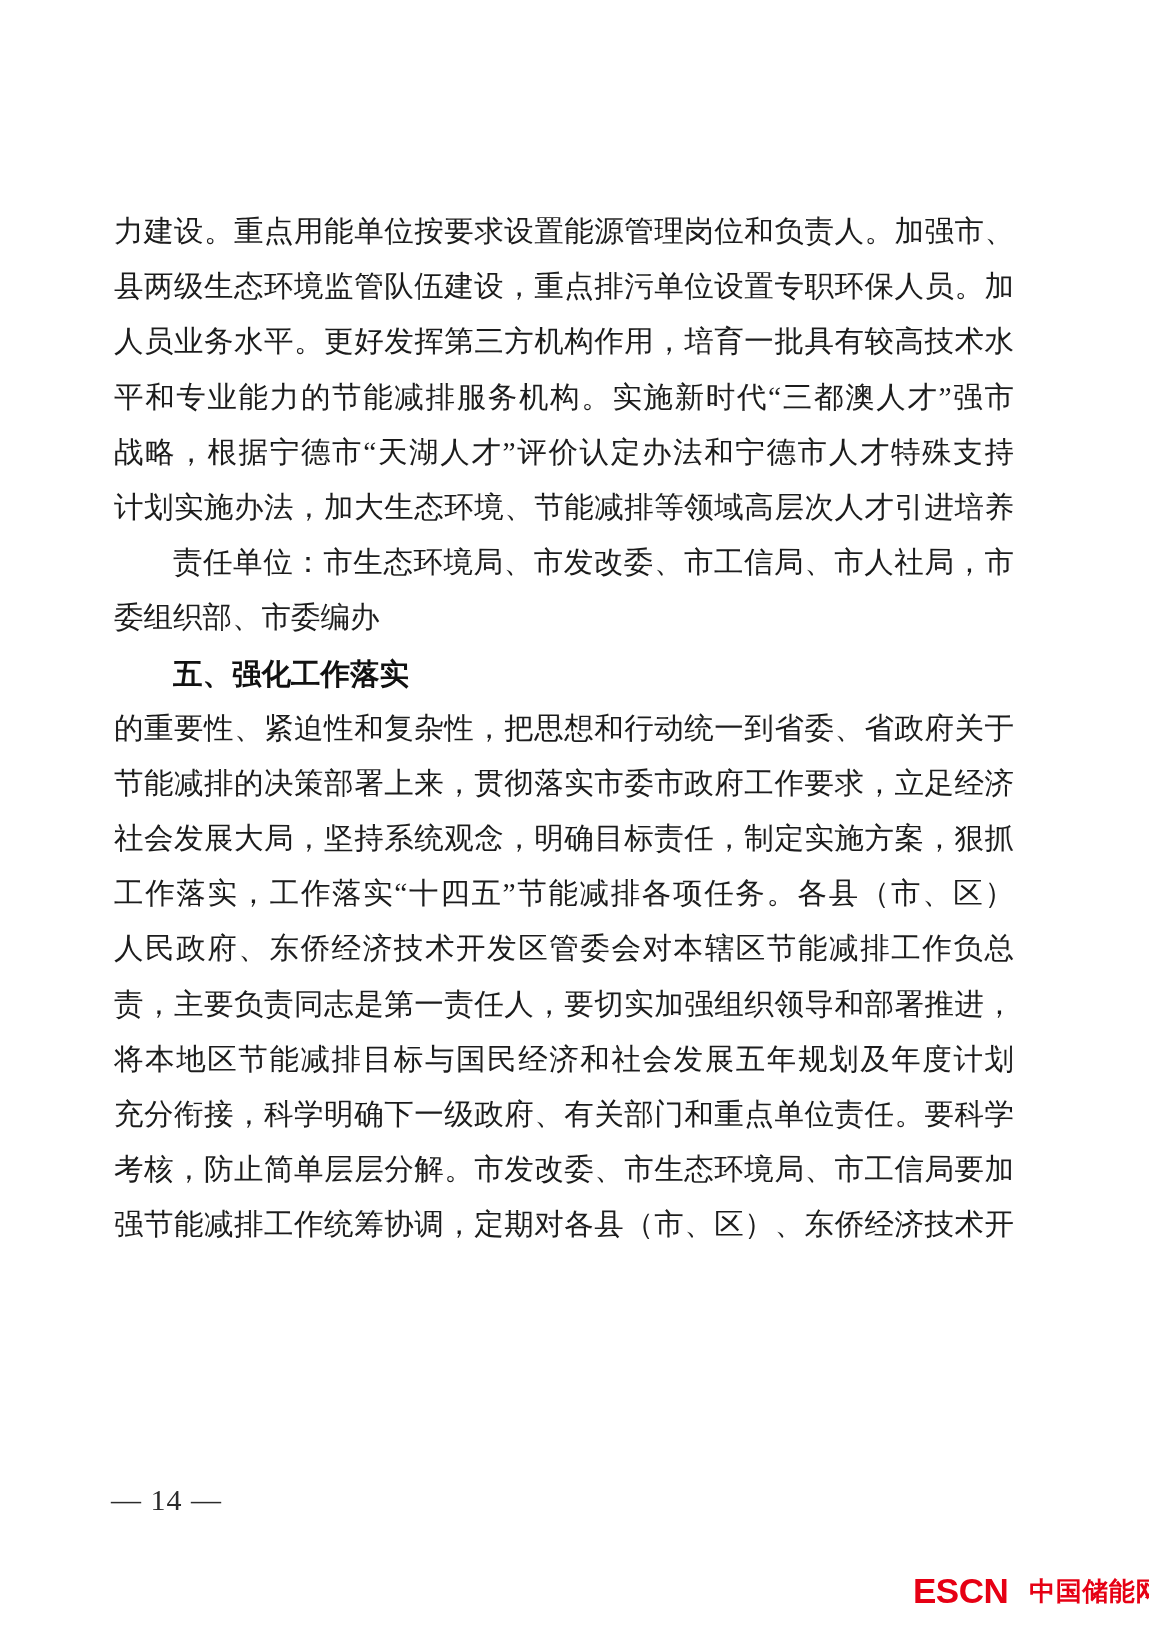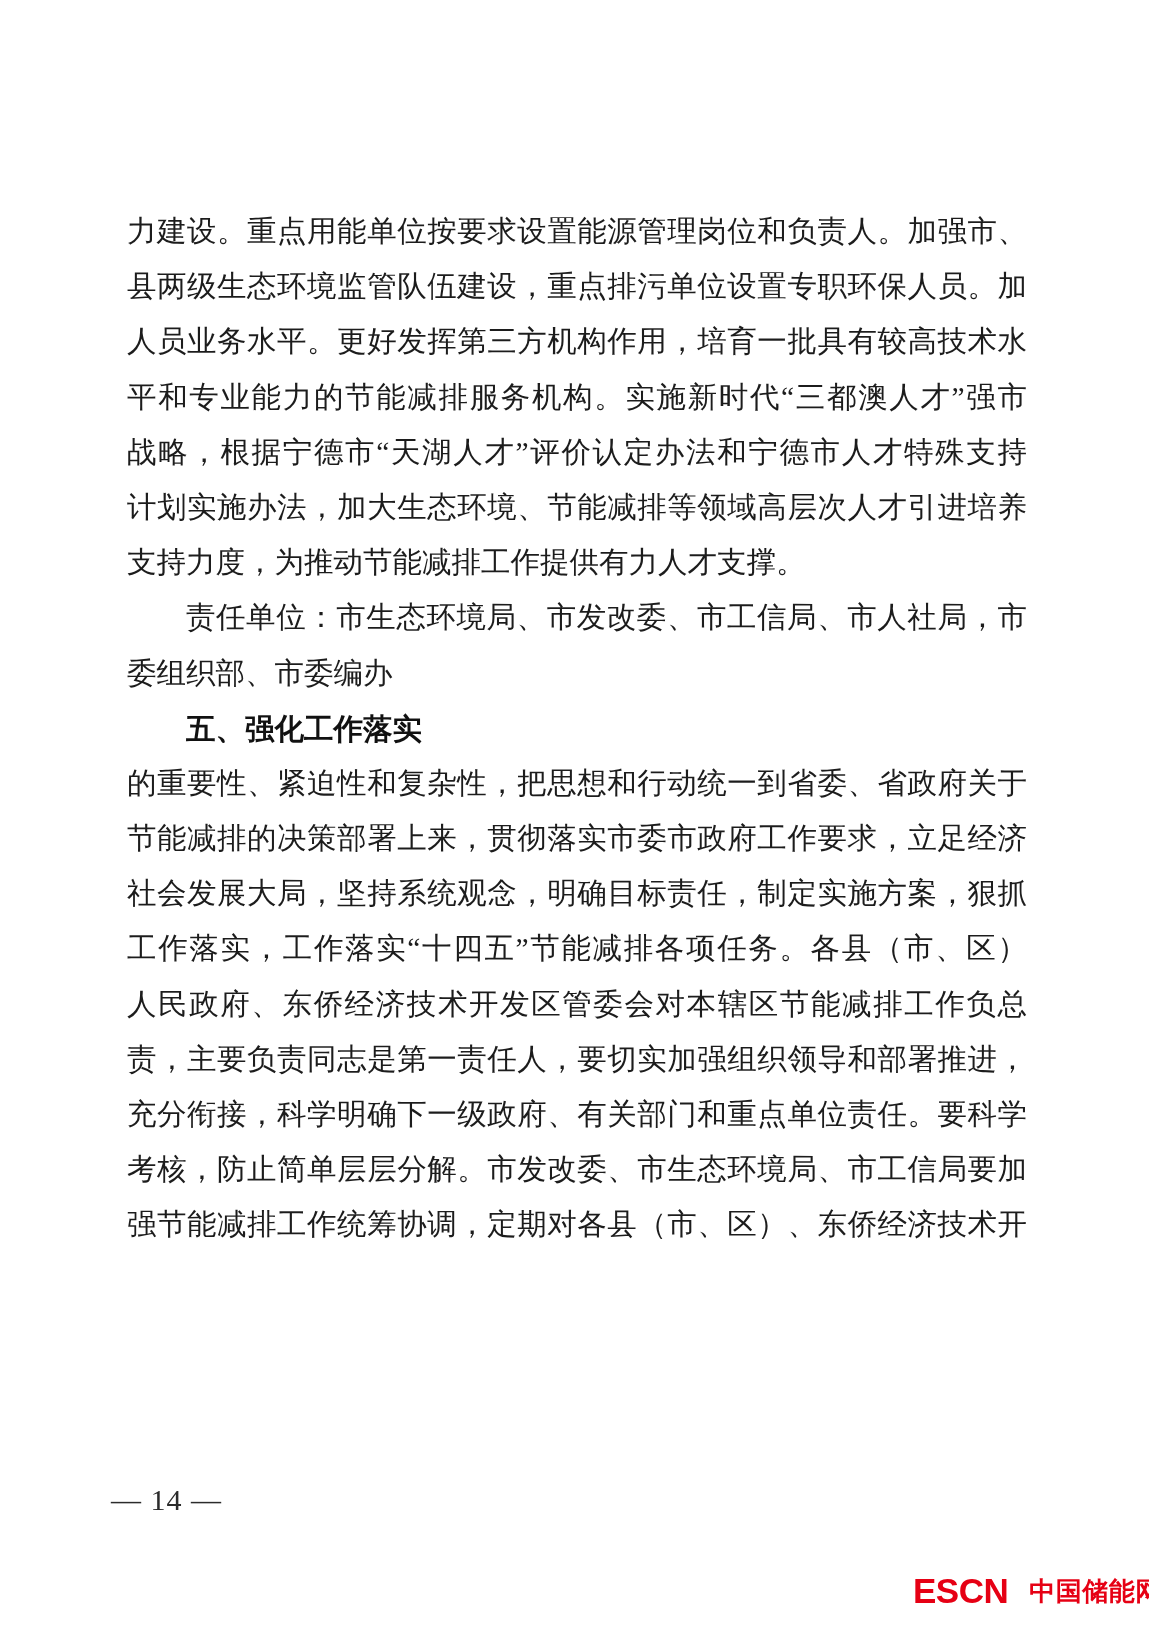--- a/index.html
+++ b/index.html
@@ -14,21 +14,21 @@
     overflow: hidden;
     font-family: "Liberation Serif", "DejaVu Serif", serif;
   }
   .page {
     position: absolute;
     inset: 0;
     background: #ffffff;
   }
   .textblock {
     position: absolute;
-    left: 127px;
+    left: 114px;
     top: 204px;
     width: 900px;
     color: #1c1c1c;
   }
   .line {
     font-size: 29.5px;
     line-height: 55.2px;
     height: 55.2px;
     overflow: hidden;
     text-align: justify;
@@ -90,30 +90,30 @@
 <body>
 
 <div class="page">
   <div class="textblock" id="textblock">
       <div class="line body fill"><span>力建设。重点用能单位按要求设置能源管理岗位和负责人。加强市、</span></div>
       <div class="line body fill"><span>县两级生态环境监管队伍建设，重点排污单位设置专职环保人员。加</span></div>
       <div class="line body fill"><span>人员业务水平。更好发挥第三方机构作用，培育一批具有较高技术水</span></div>
       <div class="line body fill"><span>平和专业能力的节能减排服务机构。实施新时代“三都澳人才”强市</span></div>
       <div class="line body fill"><span>战略，根据宁德市“天湖人才”评价认定办法和宁德市人才特殊支持</span></div>
       <div class="line body fill"><span>计划实施办法，加大生态环境、节能减排等领域高层次人才引进培养</span></div>
-      <div class="line body"><span>支持力度，为推动节能减排工作提供有力人才支撑。</span></div>
       <div class="line kaiti ind fill"><span>责任单位：市生态环境局、市发改委、市工信局、市人社局，市</span></div>
       <div class="line kaiti"><span>委组织部、市委编办</span></div>
       <div class="line heading ind"><span>五、强化工作落实</span></div>
       <div class="line body fill"><span>的重要性、紧迫性和复杂性，把思想和行动统一到省委、省政府关于</span></div>
       <div class="line body fill"><span>节能减排的决策部署上来，贯彻落实市委市政府工作要求，立足经济</span></div>
       <div class="line body fill"><span>社会发展大局，坚持系统观念，明确目标责任，制定实施方案，狠抓</span></div>
       <div class="line body fill"><span>工作落实，工作落实“十四五”节能减排各项任务。各县（市、区）</span></div>
       <div class="line body fill"><span>人民政府、东侨经济技术开发区管委会对本辖区节能减排工作负总</span></div>
       <div class="line body fill"><span>责，主要负责同志是第一责任人，要切实加强组织领导和部署推进，</span></div>
+      <div class="line body fill"><span>将本地区节能减排目标与国民经济和社会发展五年规划及年度计划</span></div>
       <div class="line body fill"><span>充分衔接，科学明确下一级政府、有关部门和重点单位责任。要科学</span></div>
       <div class="line body fill"><span>考核，防止简单层层分解。市发改委、市生态环境局、市工信局要加</span></div>
       <div class="line body fill"><span>强节能减排工作统筹协调，定期对各县（市、区）、东侨经济技术开</span></div>
     </div>
   <div class="footer">— 14 —</div>
   <div class="logo">
     <span class="logo-latin">ESCN</span>
     <span class="logo-cn">中国储能网</span>
   </div>
 </div>

